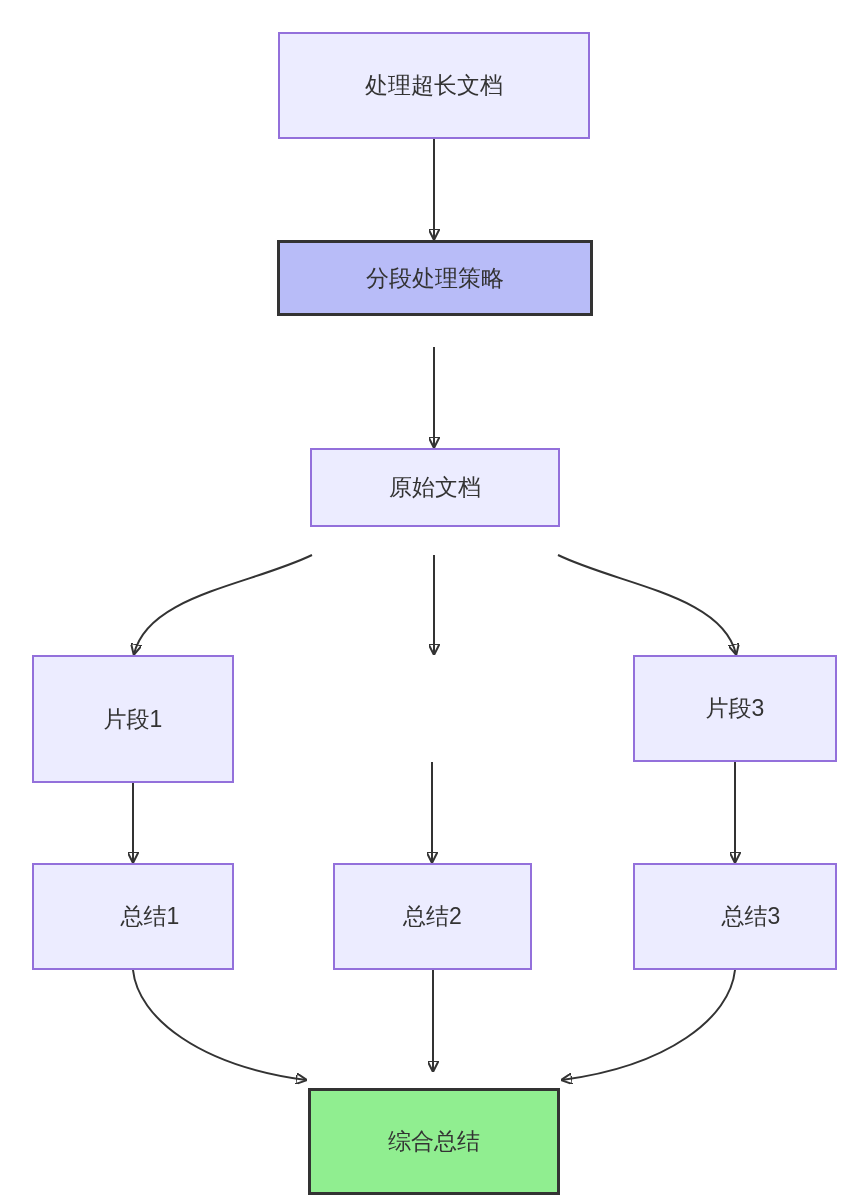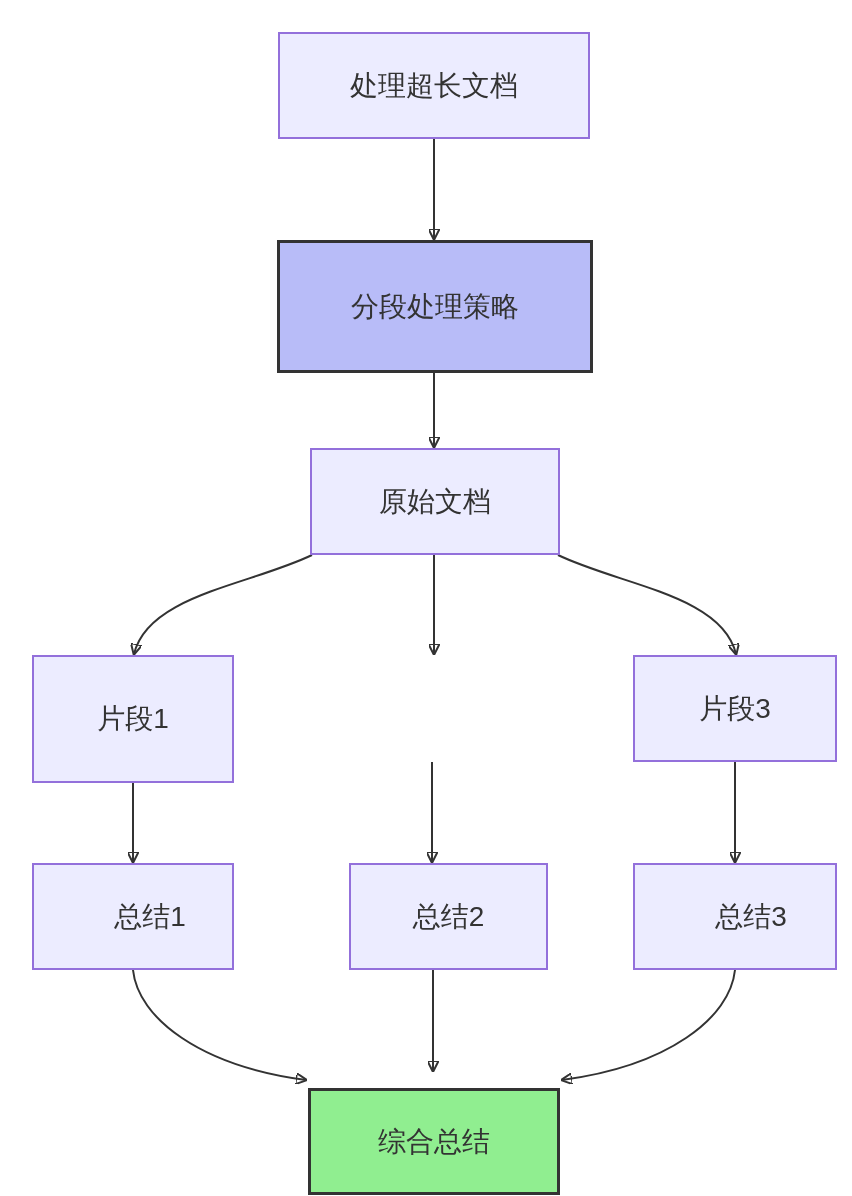--- a/index.html
+++ b/index.html
@@ -36,21 +36,21 @@
     stroke-width: 2px;
   }
   .node {
     position: absolute;
     display: flex;
     align-items: center;
     justify-content: center;
     background: var(--node-fill);
     border: 2px solid var(--node-border);
     color: var(--text);
-    font-size: 28px;
+    font-size: 23px;
     line-height: 1;
     text-align: center;
     white-space: nowrap;
   }
   .node.emphasis {
     background: var(--emphasis-fill);
     border: 3.5px solid var(--emphasis-border);
   }
   .node.result {
     background: var(--result-fill);
@@ -77,30 +77,30 @@
     <path d="M133,762 V862" marker-end="url(#arrow)"></path>
     <path d="M432,762 V862" marker-end="url(#arrow)"></path>
     <path d="M735,762 V862" marker-end="url(#arrow)"></path>
     <path d="M133,970 C138,1018 200,1066 306,1080" marker-end="url(#arrow)"></path>
     <path d="M433,970 V1071" marker-end="url(#arrow)"></path>
     <path d="M735,970 C730,1018 668,1066 562,1080" marker-end="url(#arrow)"></path>
   </svg>
 
   <div class="node default" style="left:278px; top:32px;   width:312px; height:107px;">处理超长文档</div>
 
-  <div class="node emphasis" style="left:277px; top:240px;  width:316px; height:133px;">分段处理策略</div>
+  <div class="node emphasis" style="left:277px; top:240px;  width:316px; height:76px;">分段处理策略</div>
 
-  <div class="node default" style="left:310px; top:448px;  width:250px; height:107px;">原始文档</div>
+  <div class="node default" style="left:310px; top:448px;  width:250px; height:79px;">原始文档</div>
 
   <div class="node default" style="left:32px;  top:655px;  width:202px; height:128px;">片段1</div>
 
 
   <div class="node default" style="left:633px; top:655px;  width:204px; height:107px;">片段3</div>
 
   <div class="node default" style="left:32px;  top:863px;  width:202px; height:107px;padding-left:34px;">总结1</div>
 
-  <div class="node default" style="left:333px; top:863px;  width:199px; height:107px;margin-left:16px;">总结2</div>
+  <div class="node default" style="left:333px; top:863px;  width:199px; height:107px;">总结2</div>
 
   <div class="node default" style="left:633px; top:863px;  width:204px; height:107px;padding-left:32px;">总结3</div>
 
   <div class="node result" style="left:308px; top:1072px; width:252px; height:107px;">综合总结</div>
 
 </div>
 
 </body></html>

